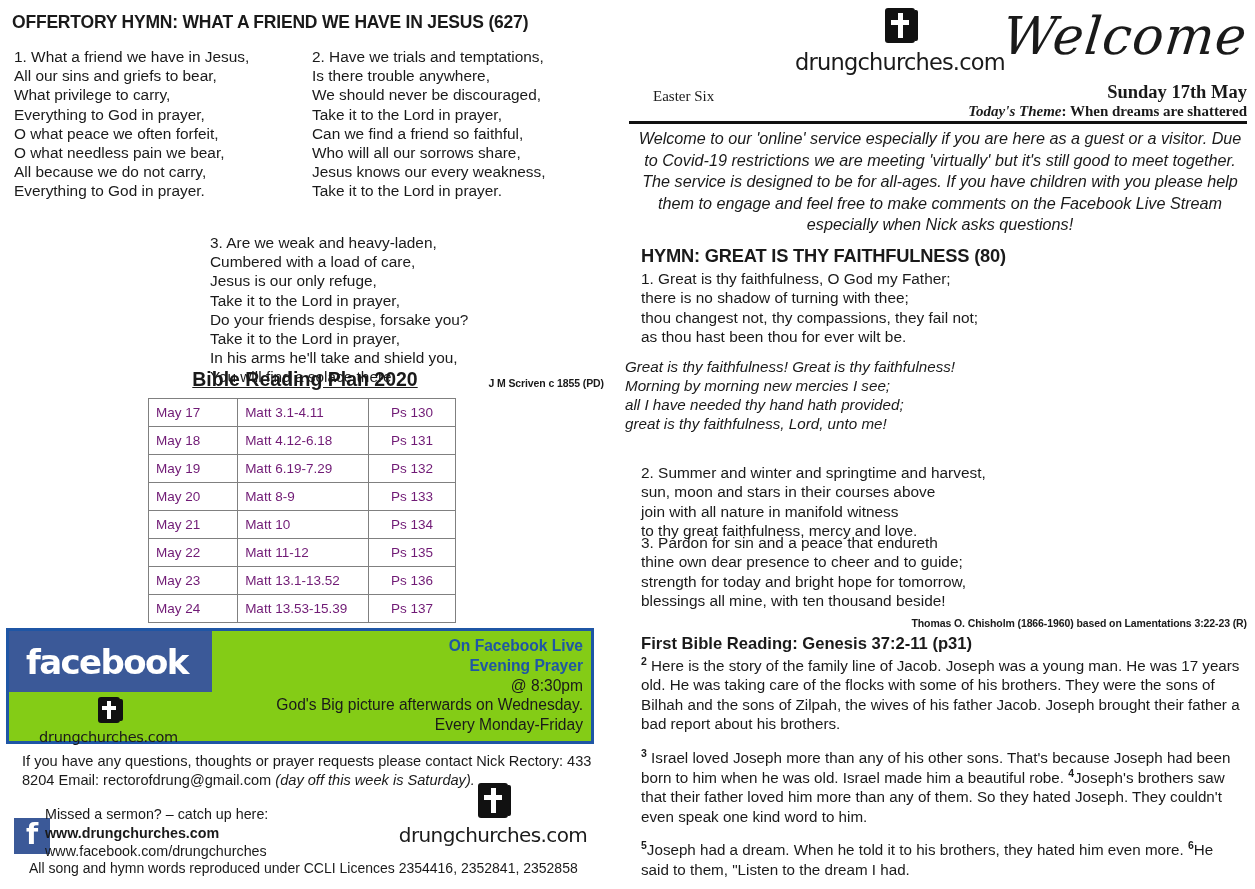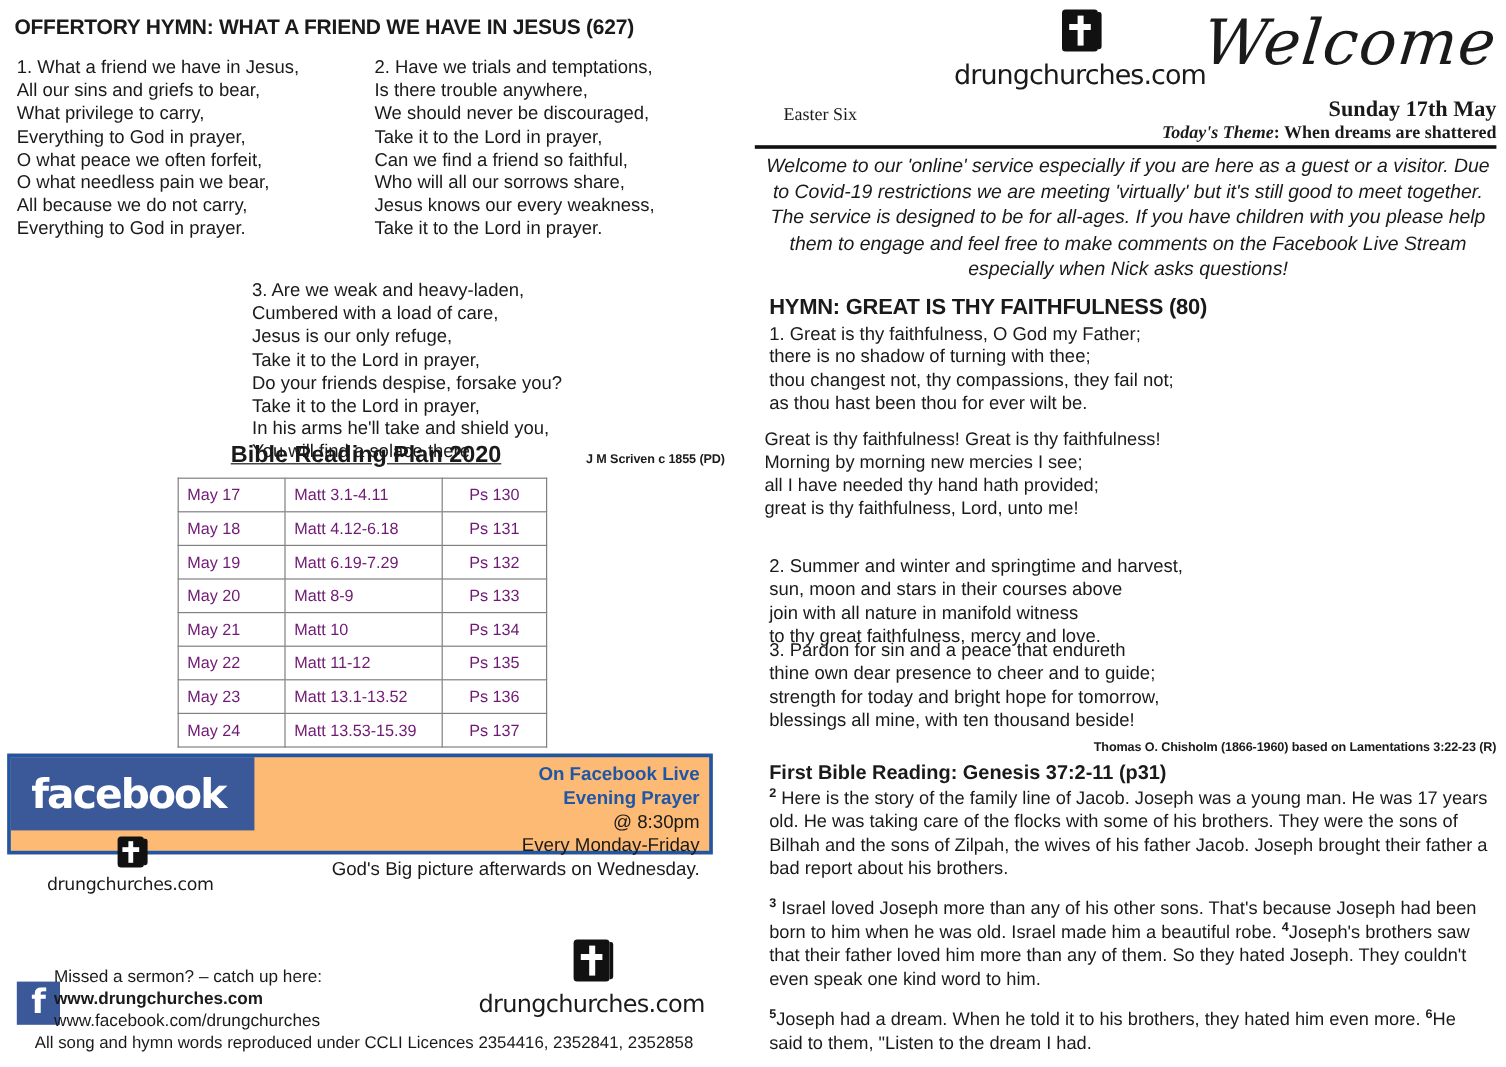--- a/index.html
+++ b/index.html
@@ -94,24 +94,24 @@
   table.brp td.c1 { width: 78px; }
   table.brp td.c2 { width: 122px; }
   table.brp td.c3 { width: 76px; text-align: center; }
 
   
   .fb-box {
     position: absolute;
     left: 6px;
     top: 628px;
     width: 588px;
-    height: 84px;
+    height: 116px;
     border: 3px solid #1f56a5;
     box-sizing: border-box;
-    background: #fdba74;
+    background: #84cc16;
   }
   .fb-logo {
     position: absolute;
     left: 0px;
     top: 0px;
     width: 203px;
     height: 61px;
     background: #3b5998;
   }
   .fb-logo-text {
@@ -320,24 +320,25 @@
   .hymn2-v1 {
     position: absolute;
     left: 16px;
     top: 269px;
     font-size: 15.4px;
     line-height: 1.25;
     white-space: pre-line;
   }
   .hymn2-refrain {
     position: absolute;
-    left: 12px;
+    left: 0;
     top: 357px;
     font-size: 15.2px;
     line-height: 1.25;
+    font-style: italic;
     white-space: pre-line;
   }
   .hymn2-v2 {
     position: absolute;
     left: 16px;
     top: 463px;
     font-size: 15.4px;
     line-height: 1.25;
     white-space: pre-line;
   }
@@ -470,25 +471,29 @@
           <span class="spine"></span>
           <span class="cross-v"></span>
           <span class="cross-h"></span>
         </span>
         <div class="fb-church-url">drungchurches.com</div>
       </div>
       <div class="fb-right">
         <div class="blue">On Facebook Live</div>
         <div class="blue">Evening Prayer</div>
         <div>@ 8:30pm</div>
+        <div>God's Big picture afterwards on Wednesday.</div>
         <div>Every Monday-Friday</div>
-        <div>God's Big picture afterwards on Wednesday.</div>
       </div>
     </div>
 
+    <div class="contact">
+      <div>If you have any questions, thoughts or prayer requests please contact Nick Rectory: 433</div>
+      <div><span>8204 Email: rectorofdrung@gmail.com </span><span class="ital">(day off this week is Saturday).</span></div>
+    </div>
 
     <div class="fb-f-icon">
       <span>f</span>
     </div>
 
     <div class="sermon-block">
       <div>Missed a sermon? – catch up here:</div>
       <div class="bold">www.drungchurches.com</div>
       <div>www.facebook.com/drungchurches</div>
     </div>

